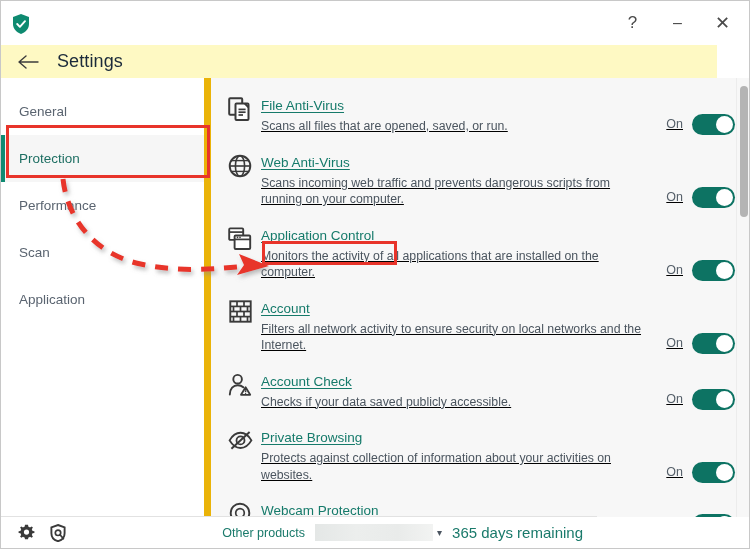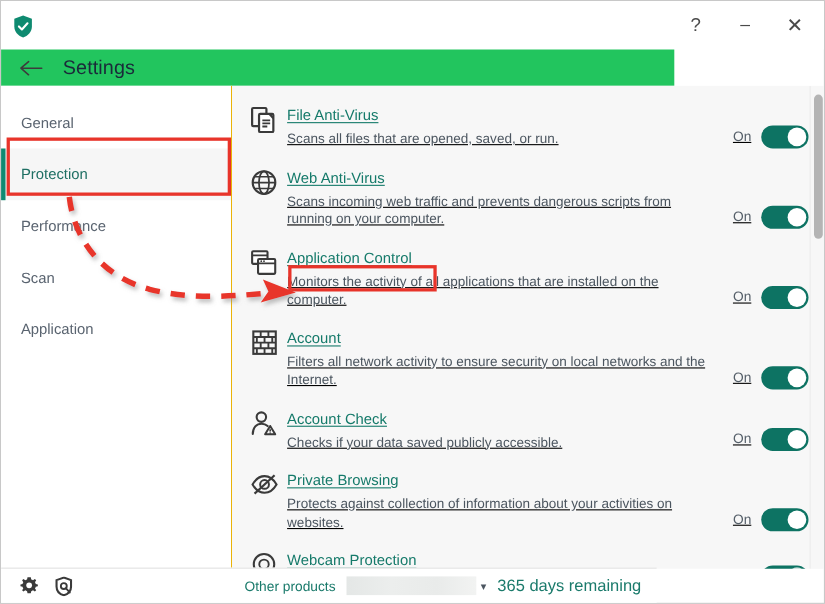--- a/index.html
+++ b/index.html
@@ -38,22 +38,22 @@
     color: #4a4a4a; font-size: 16px;
     cursor: pointer; background: transparent; border: 0;
     font-family: "Liberation Sans", sans-serif;
   }
   .winbtn.help { font-size: 17px; }
   .winbtn.close { font-size: 18px; }
 
   
   .header {
     position: absolute; top: 44px; left: 0;
-    width: 612px; height: 33px;
-    background: #22c55e;
+    width: 716px; height: 33px;
+    background: #fef9c3;
     display: flex; align-items: center;
   }
   .back-arrow {
     margin-left: 14px; width: 26px; height: 26px;
     display: flex; align-items: center; justify-content: center;
     color: #3c3c3c; cursor: pointer;
   }
   .page-title {
     margin-left: 16px;
     font-size: 18px; color: #1b2a3a; font-weight: 400;
@@ -62,21 +62,21 @@
 
   
   .body-area {
     position: absolute; top: 77px; left: 0;
     width: 748px; height: 439px;
     display: flex;
   }
   .sidebar {
     width: 210px; height: 100%;
     background: #ffffff;
-    border-right: 1px solid #eab308;
+    border-right: 7px solid #eab308;
     position: relative;
     padding-top: 10px;
   }
   .side-item {
     position: relative;
     height: 47px;
     display: flex; align-items: center;
     padding-left: 18px;
     font-size: 13.5px; color: #5a6470;
     cursor: pointer;

